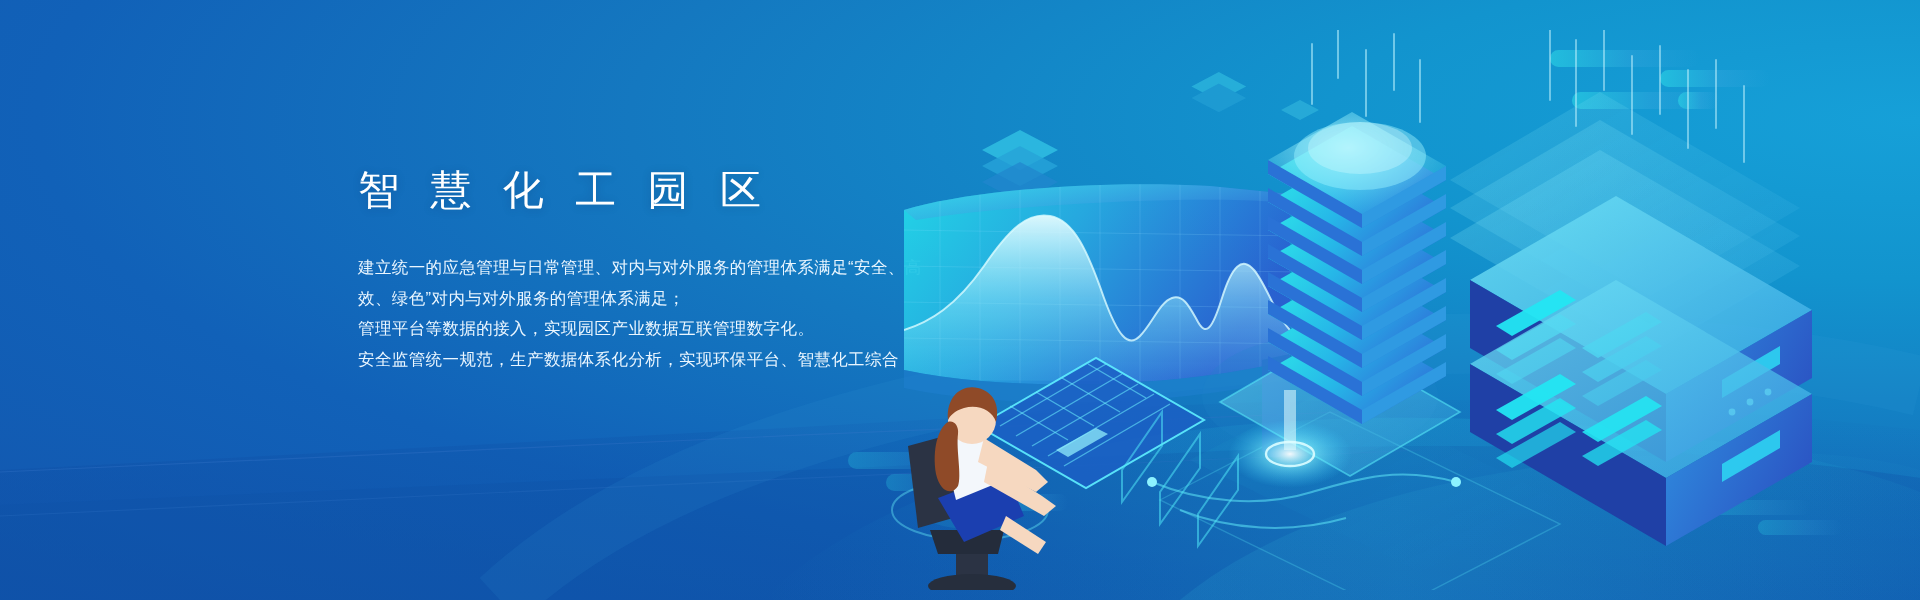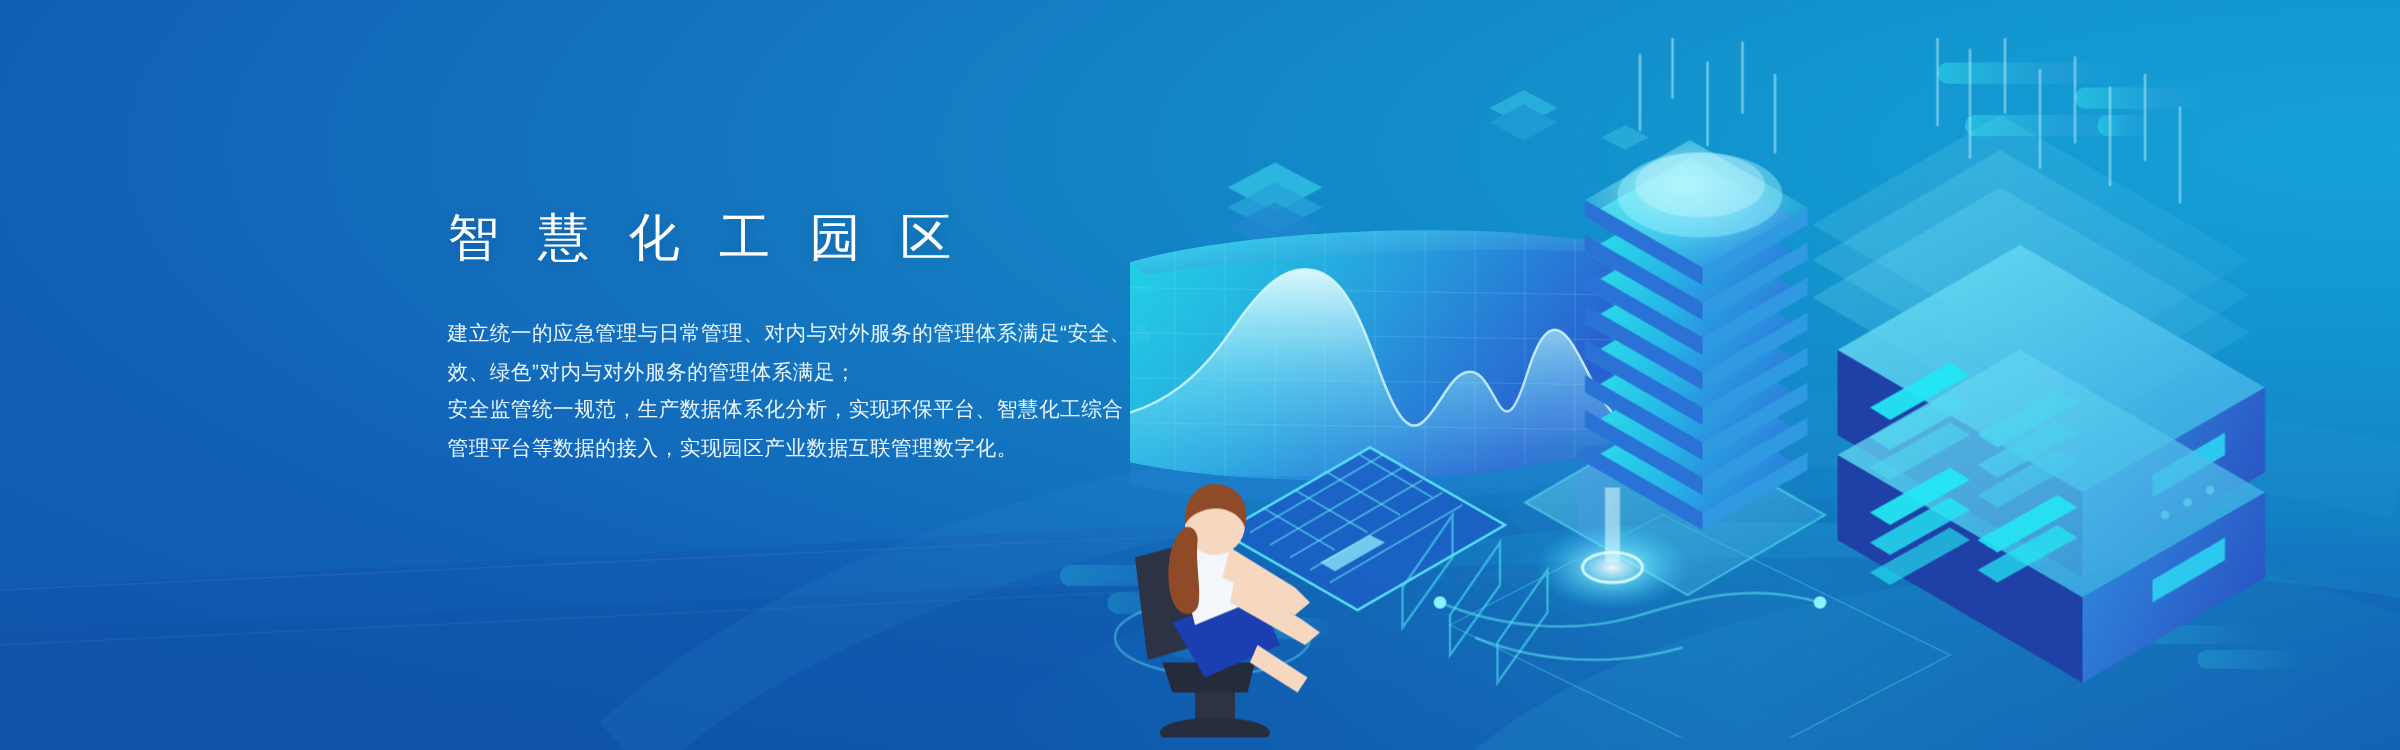--- a/index.html
+++ b/index.html
@@ -91,22 +91,22 @@
   <div class="wisp dim" style="left:1700px;top:500px;width:200px;height:60px;">
     <span class="bar" style="left:0;top:0;width:110px;height:15px;"></span>
     <span class="bar" style="left:58px;top:20px;width:84px;height:15px;"></span>
   </div>
 
   <div class="copy">
     <h1 class="title">智 慧 化 工 园 区</h1>
     <p class="desc">
       <span class="ln">建立统一的应急管理与日常管理、对内与对外服务的管理体系满足“安全、高</span>
       <span class="ln">效、绿色”对内与对外服务的管理体系满足；</span>
+      <span class="ln">管理平台等数据的接入，实现园区产业数据互联管理数字化。</span>
       <span class="ln">安全监管统一规范，生产数据体系化分析，实现环保平台、智慧化工综合</span>
-      <span class="ln">管理平台等数据的接入，实现园区产业数据互联管理数字化。</span>
     </p>
   </div>
 
   <div class="art">
     <svg viewBox="0 0 1060 560" aria-hidden="true">
       <defs>
         <linearGradient id="panelG" x1="0" y1="0" x2="1" y2="0.4">
           <stop offset="0" stop-color="#23d8e8"></stop>
           <stop offset="45%" stop-color="#27a9e0"></stop>
           <stop offset="100%" stop-color="#2a5fd0"></stop>

